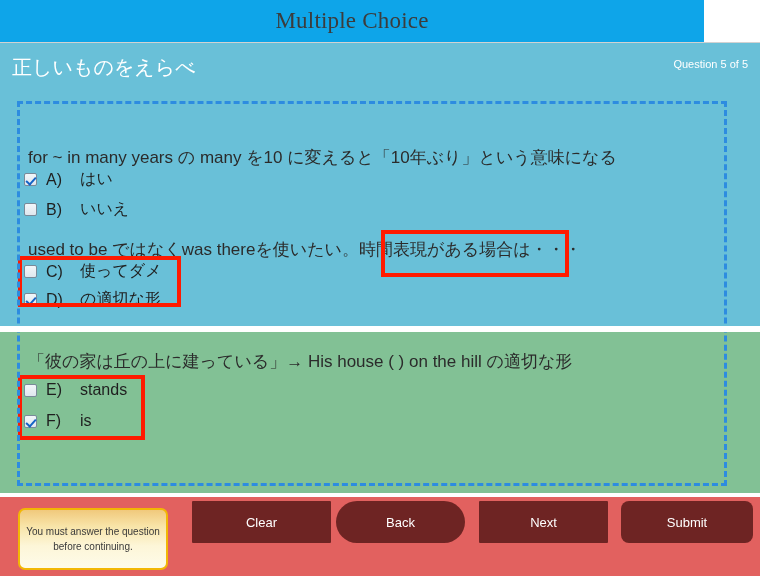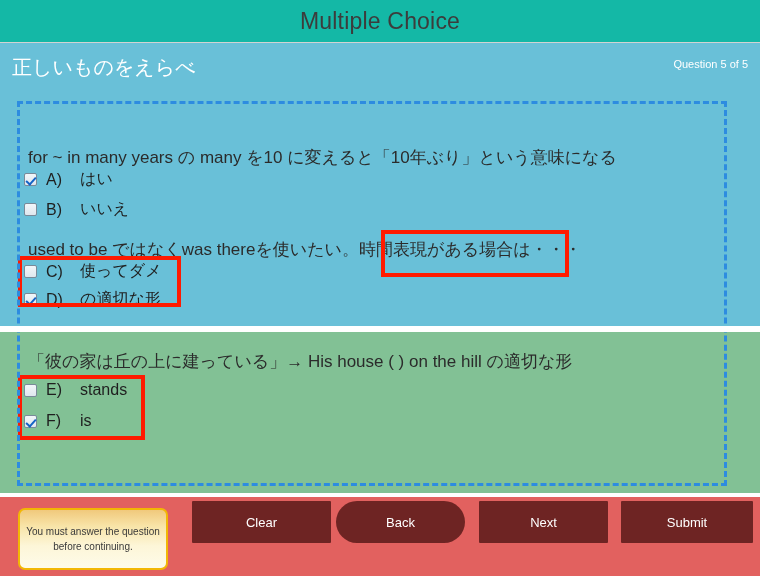--- a/index.html
+++ b/index.html
@@ -19,26 +19,27 @@
     position: relative;
     width: 760px;
     height: 576px;
     background: #ffffff;
   }
 
   
   .titlebar {
     position: absolute;
     left: 0; top: 0;
-    width: 760px;
+    width: 704px;
     height: 42px;
-    background: #14b8a6;
+    background: #0ea5e9;
     display: flex;
     align-items: center;
     justify-content: center;
+    font-family: Liberation Serif, serif;
   }
   .titlebar .title-text {
     font-size: 23px;
     color: #3c3c3c;
     letter-spacing: 0.2px;
   }
 
   
   .header {
     position: absolute;
@@ -203,21 +204,21 @@
     align-items: center;
     justify-content: center;
     border: none;
     border-radius: 1px;
     cursor: pointer;
     font-family: "Liberation Sans", "DejaVu Sans", sans-serif;
   }
   #btn-clear  { left: 192px; width: 139px; }
   #btn-back   { left: 336px; width: 129px; border-radius: 21px; }
   #btn-next   { left: 479px; width: 129px; }
-  #btn-submit { left: 621px; width: 132px; }
+  #btn-submit { left: 621px; width: 132px; border-radius: 8px; }
 </style>
 </head>
 <body>
 
 <div id="app">
 
   <div class="titlebar">
     <span class="title-text">Multiple Choice</span>
   </div>
 

